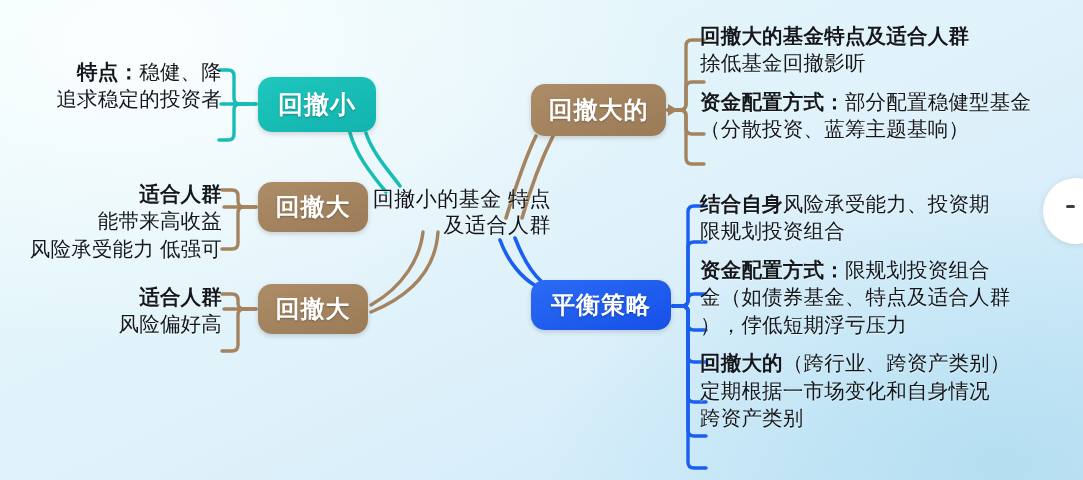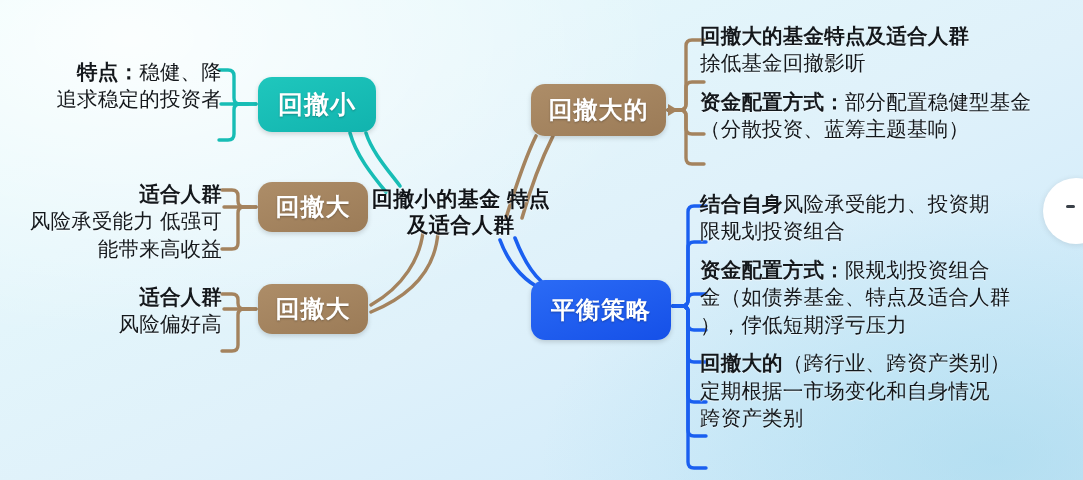--- a/index.html
+++ b/index.html
@@ -45,33 +45,33 @@
     box-sizing: border-box;
   }
   .node-teal   { background: linear-gradient(160deg,#1fc7bd 0%, #11b3ae 100%); }
   .node-brown  { background: linear-gradient(160deg,#ad8d68 0%, #9b7b57 100%); }
   .node-blue   { background: linear-gradient(160deg,#2b6bf5 0%, #1550e8 100%); }
 
   #node-huichexiao { left: 258px; top: 77px;  width: 118px; height: 55px; font-size: 25px; }
   #node-huichedaA  { left: 258px; top: 182px; width: 110px; height: 50px; font-size: 24px; }
   #node-huichedaB  { left: 258px; top: 284px; width: 110px; height: 50px; font-size: 24px; }
   #node-huichedade { left: 531px; top: 84px;  width: 135px; height: 52px; font-size: 24px; }
-  #node-pingheng   { left: 531px; top: 280px; width: 140px; height: 60px; font-size: 24px; }
+  #node-pingheng   { left: 531px; top: 280px; width: 140px; height: 50px; font-size: 24px; }
 
   
   #central-topic {
     position: absolute;
     left: 371px;
     top: 186px;
     width: 180px;
     color: #111418;
-    font-weight: bold;
+    font-weight: normal;
     font-size: 21px;
     line-height: 1.22;
-    text-align: center;
+    text-align: right;
     letter-spacing: 0.5px;
     text-shadow: 0 1px 1px rgba(255,255,255,0.65);
   }
 
   
   .tblock {
     position: absolute;
     color: #14181c;
     font-size: 20.5px;
     line-height: 1.34;
@@ -203,22 +203,22 @@
     <span>平衡策略</span>
   </div>
 
   <div class="tblock left-block" id="txt-tedian">
     <span class="ln"><b>特点：</b><span>稳健、降</span></span>
     <span class="ln"><span>追求稳定的投资者</span></span>
   </div>
 
   <div class="tblock left-block" id="txt-shihe-1">
     <span class="ln"><b>适合人群</b></span>
+    <span class="ln"><span>能带来高收益</span></span>
     <span class="ln"><span>风险承受能力 低强可</span></span>
-    <span class="ln"><span>能带来高收益</span></span>
   </div>
 
   <div class="tblock left-block" id="txt-shihe-2">
     <span class="ln"><b>适合人群</b></span>
     <span class="ln"><span>风险偏好高</span></span>
   </div>
 
   <div class="tblock right-block" id="txt-huichedade">
     <span class="ln"><b>回撤大的基金特点及适合人群</b></span>
     <span class="ln"><span>捈低基金回撤影听</span></span>

